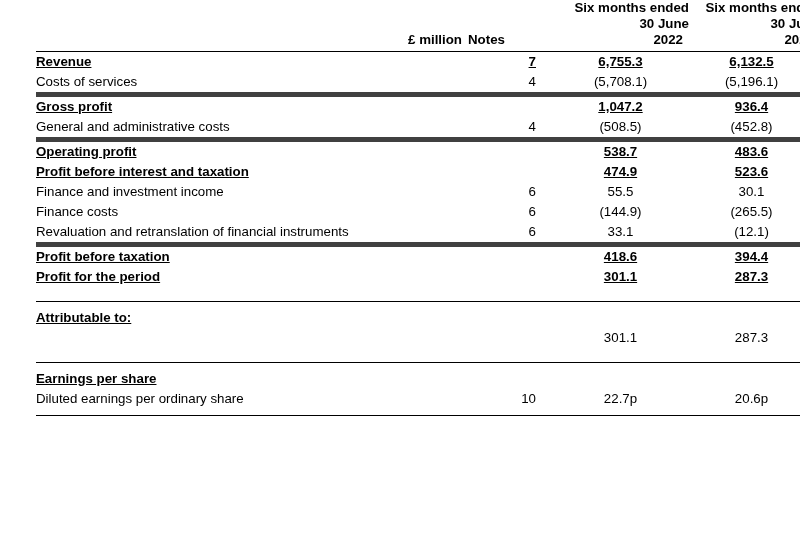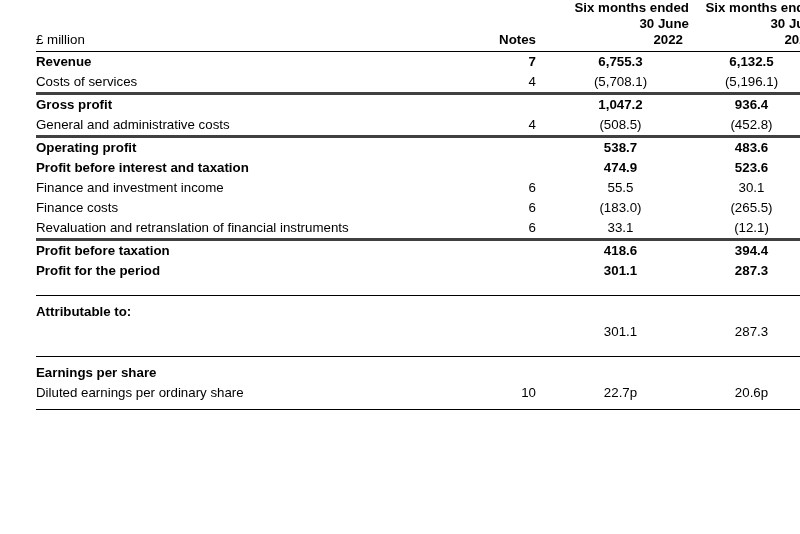--- a/index.html
+++ b/index.html
@@ -43,42 +43,42 @@
     white-space: nowrap;
     padding-bottom: 1px;
     font-size: 13.3px;
   }
   .hdr-bottom td {
     font-weight: bold;
     white-space: nowrap;
     padding-bottom: 4px;
     font-size: 13.3px;
   }
-  .hdr-bottom td.lbl { font-weight: normal; text-align: left; }
+  .hdr-bottom td.lbl { font-weight: bold; text-align: right; }
   .hdr-bottom td.num { text-align: right; }
-  .hdr-bottom td.notes { text-align: right; }
+  .hdr-bottom td.notes { text-align: left; }
 
   tr.rule-top td {
     border-top: 1.4px solid #000;
   }
 
   .row td {
     height: 20px;
     line-height: 20px;
     font-size: 13.3px;
   }
   td.lbl { text-align: left; padding-right: 6px; }
   td.notes { text-align: right; padding-right: 22px; }
   td.num { text-align: center; padding-right: 6px; white-space: nowrap; }
-  tr.bold td { font-weight: bold; }
+  tr.bold td { font-weight: bold; text-decoration: underline; }
 
   .gap td { height: 14px; }
 
   .uline td.num, .uline td.lbl, .uline td.notes {
-    border-bottom: 3px solid #404040;
+    border-bottom: 5px solid #404040;
   }
 
   .sec-rule td {
     border-top: 1.2px solid #000;
     height: 0;
     line-height: 0;
     font-size: 0;
   }
   .thin-space td { height: 6px; line-height: 6px; font-size: 0; }
 </style>
@@ -151,21 +151,21 @@
       </tr>
       <tr class="row">
         <td class="lbl">Finance and investment income</td>
         <td class="notes">6</td>
         <td class="num">55.5</td>
         <td class="num">30.1</td>
       </tr>
       <tr class="row">
         <td class="lbl">Finance costs</td>
         <td class="notes">6</td>
-        <td class="num">(183.0)</td>
+        <td class="num">(144.9)</td>
         <td class="num">(265.5)</td>
       </tr>
       <tr class="row uline">
         <td class="lbl">Revaluation and retranslation of financial instruments</td>
         <td class="notes">6</td>
         <td class="num">33.1</td>
         <td class="num">(12.1)</td>
       </tr>
       <tr class="row bold">
         <td class="lbl">Profit before taxation</td>

